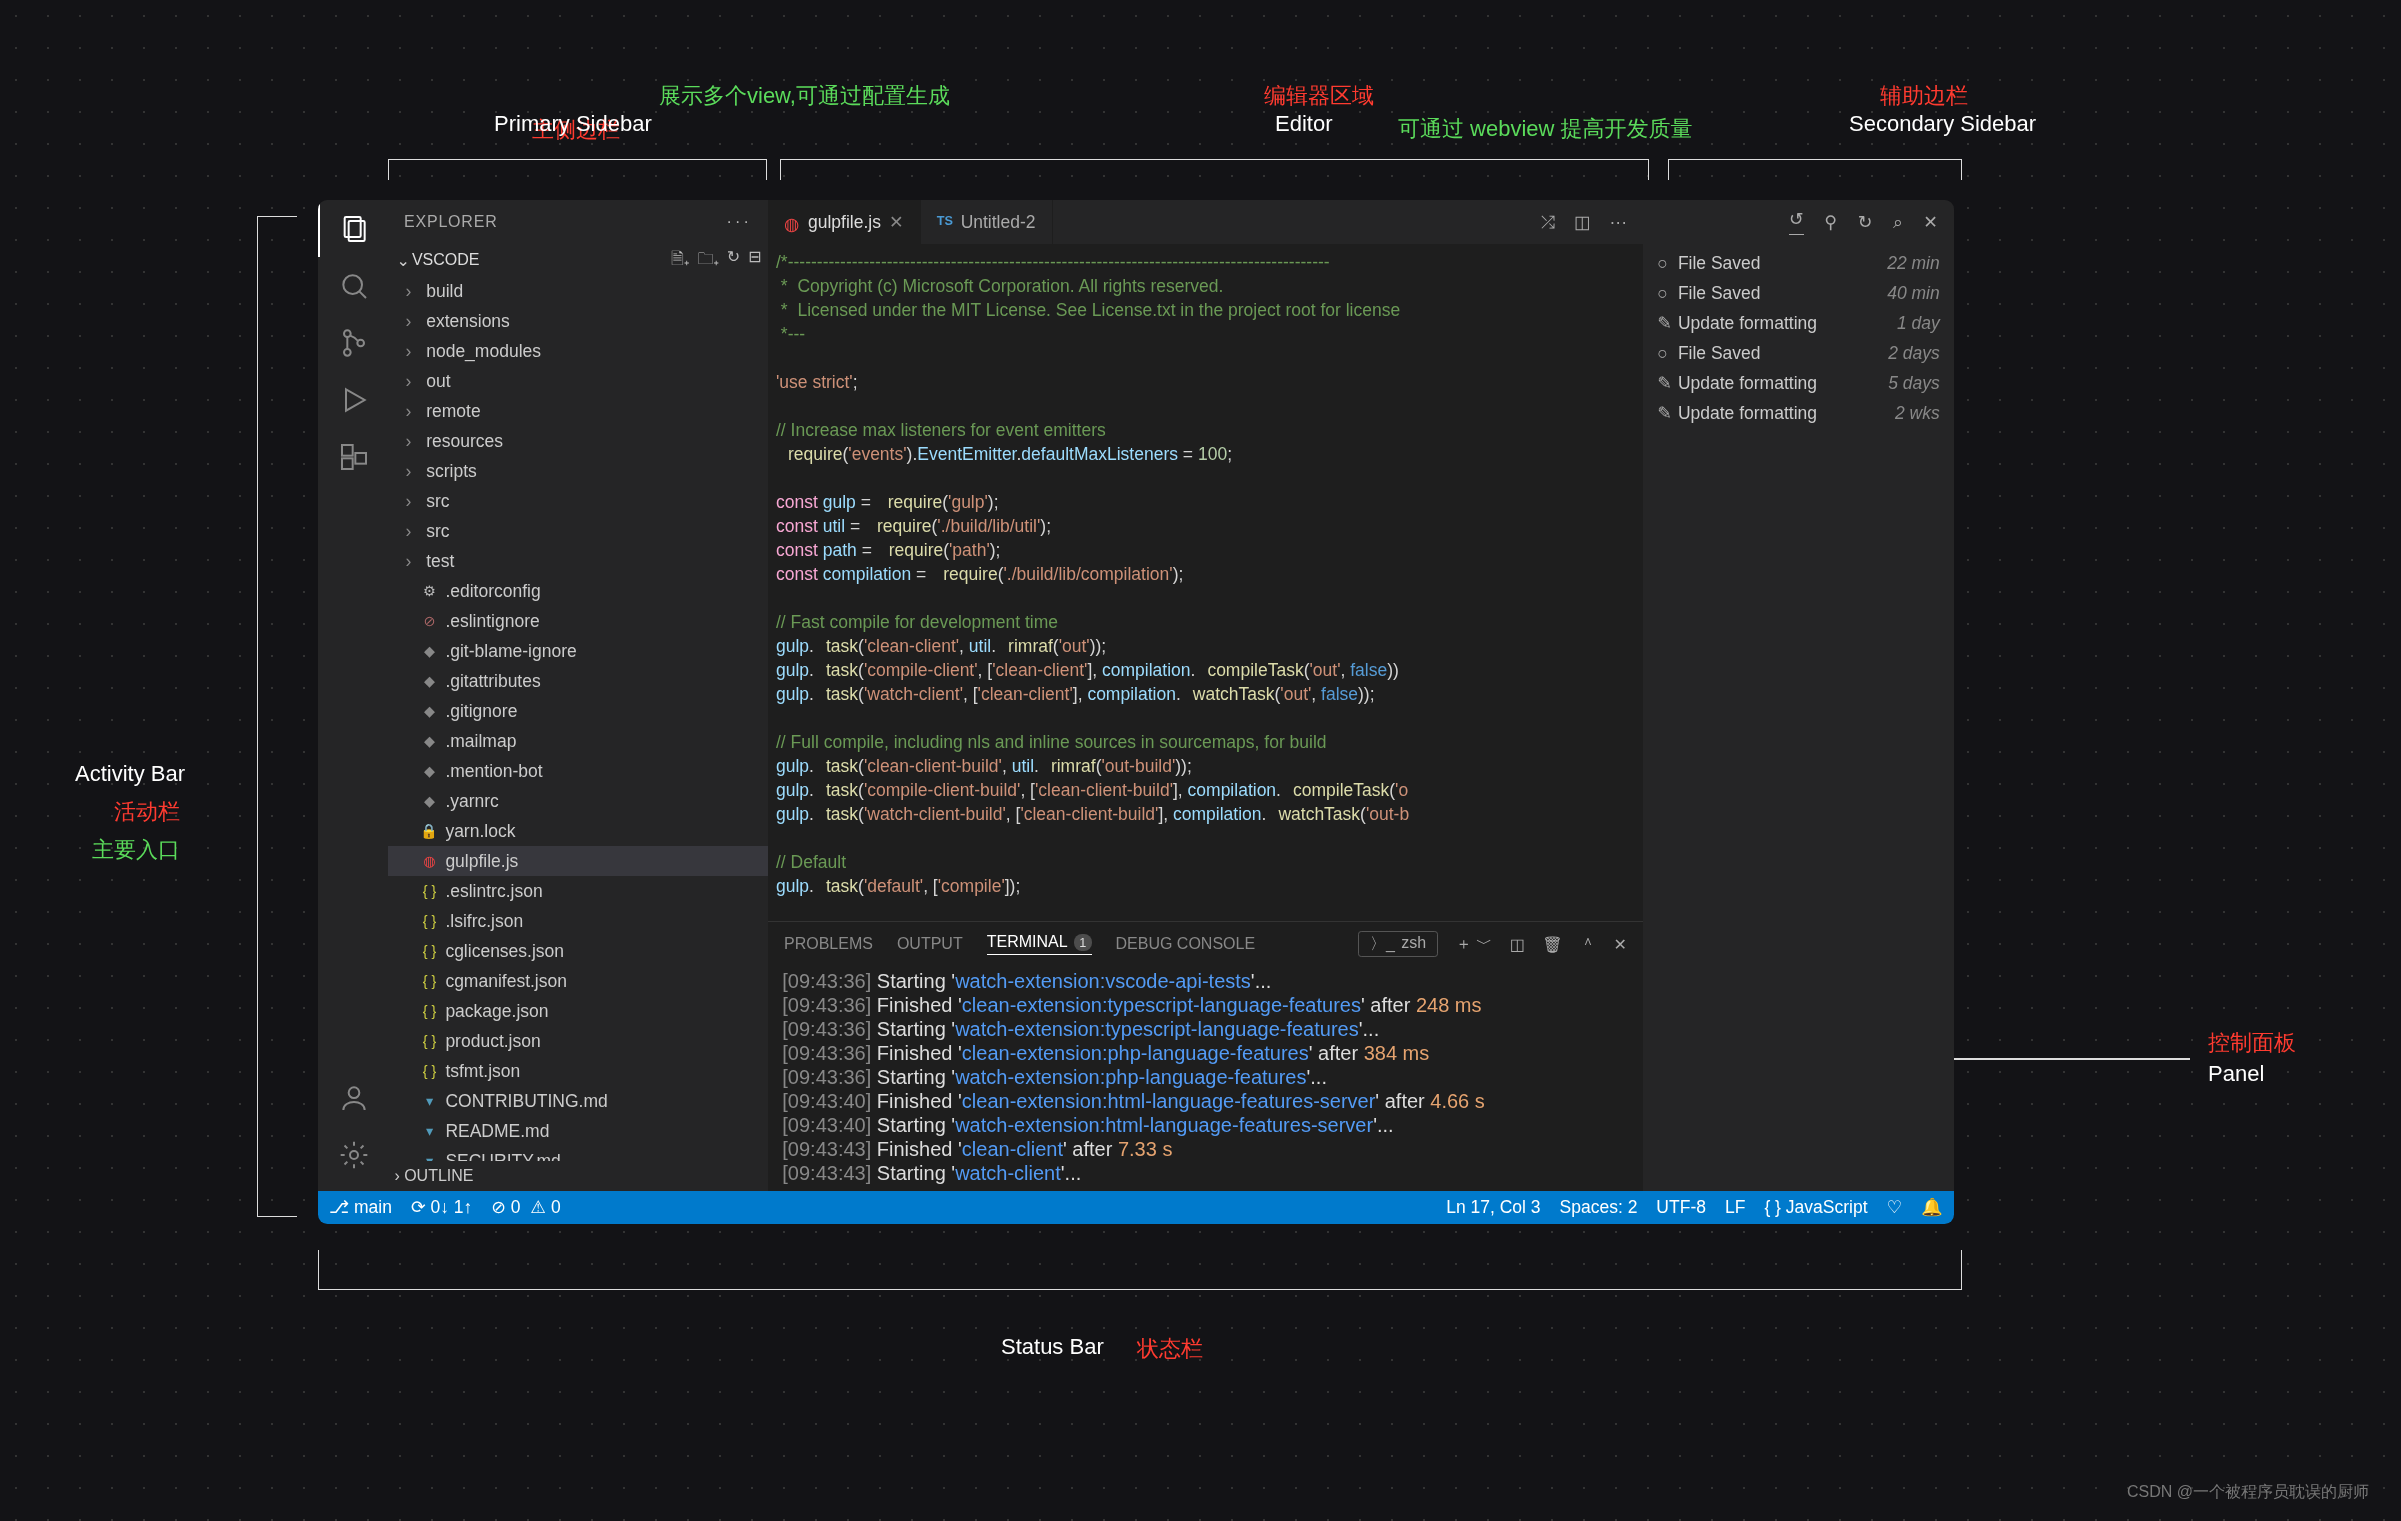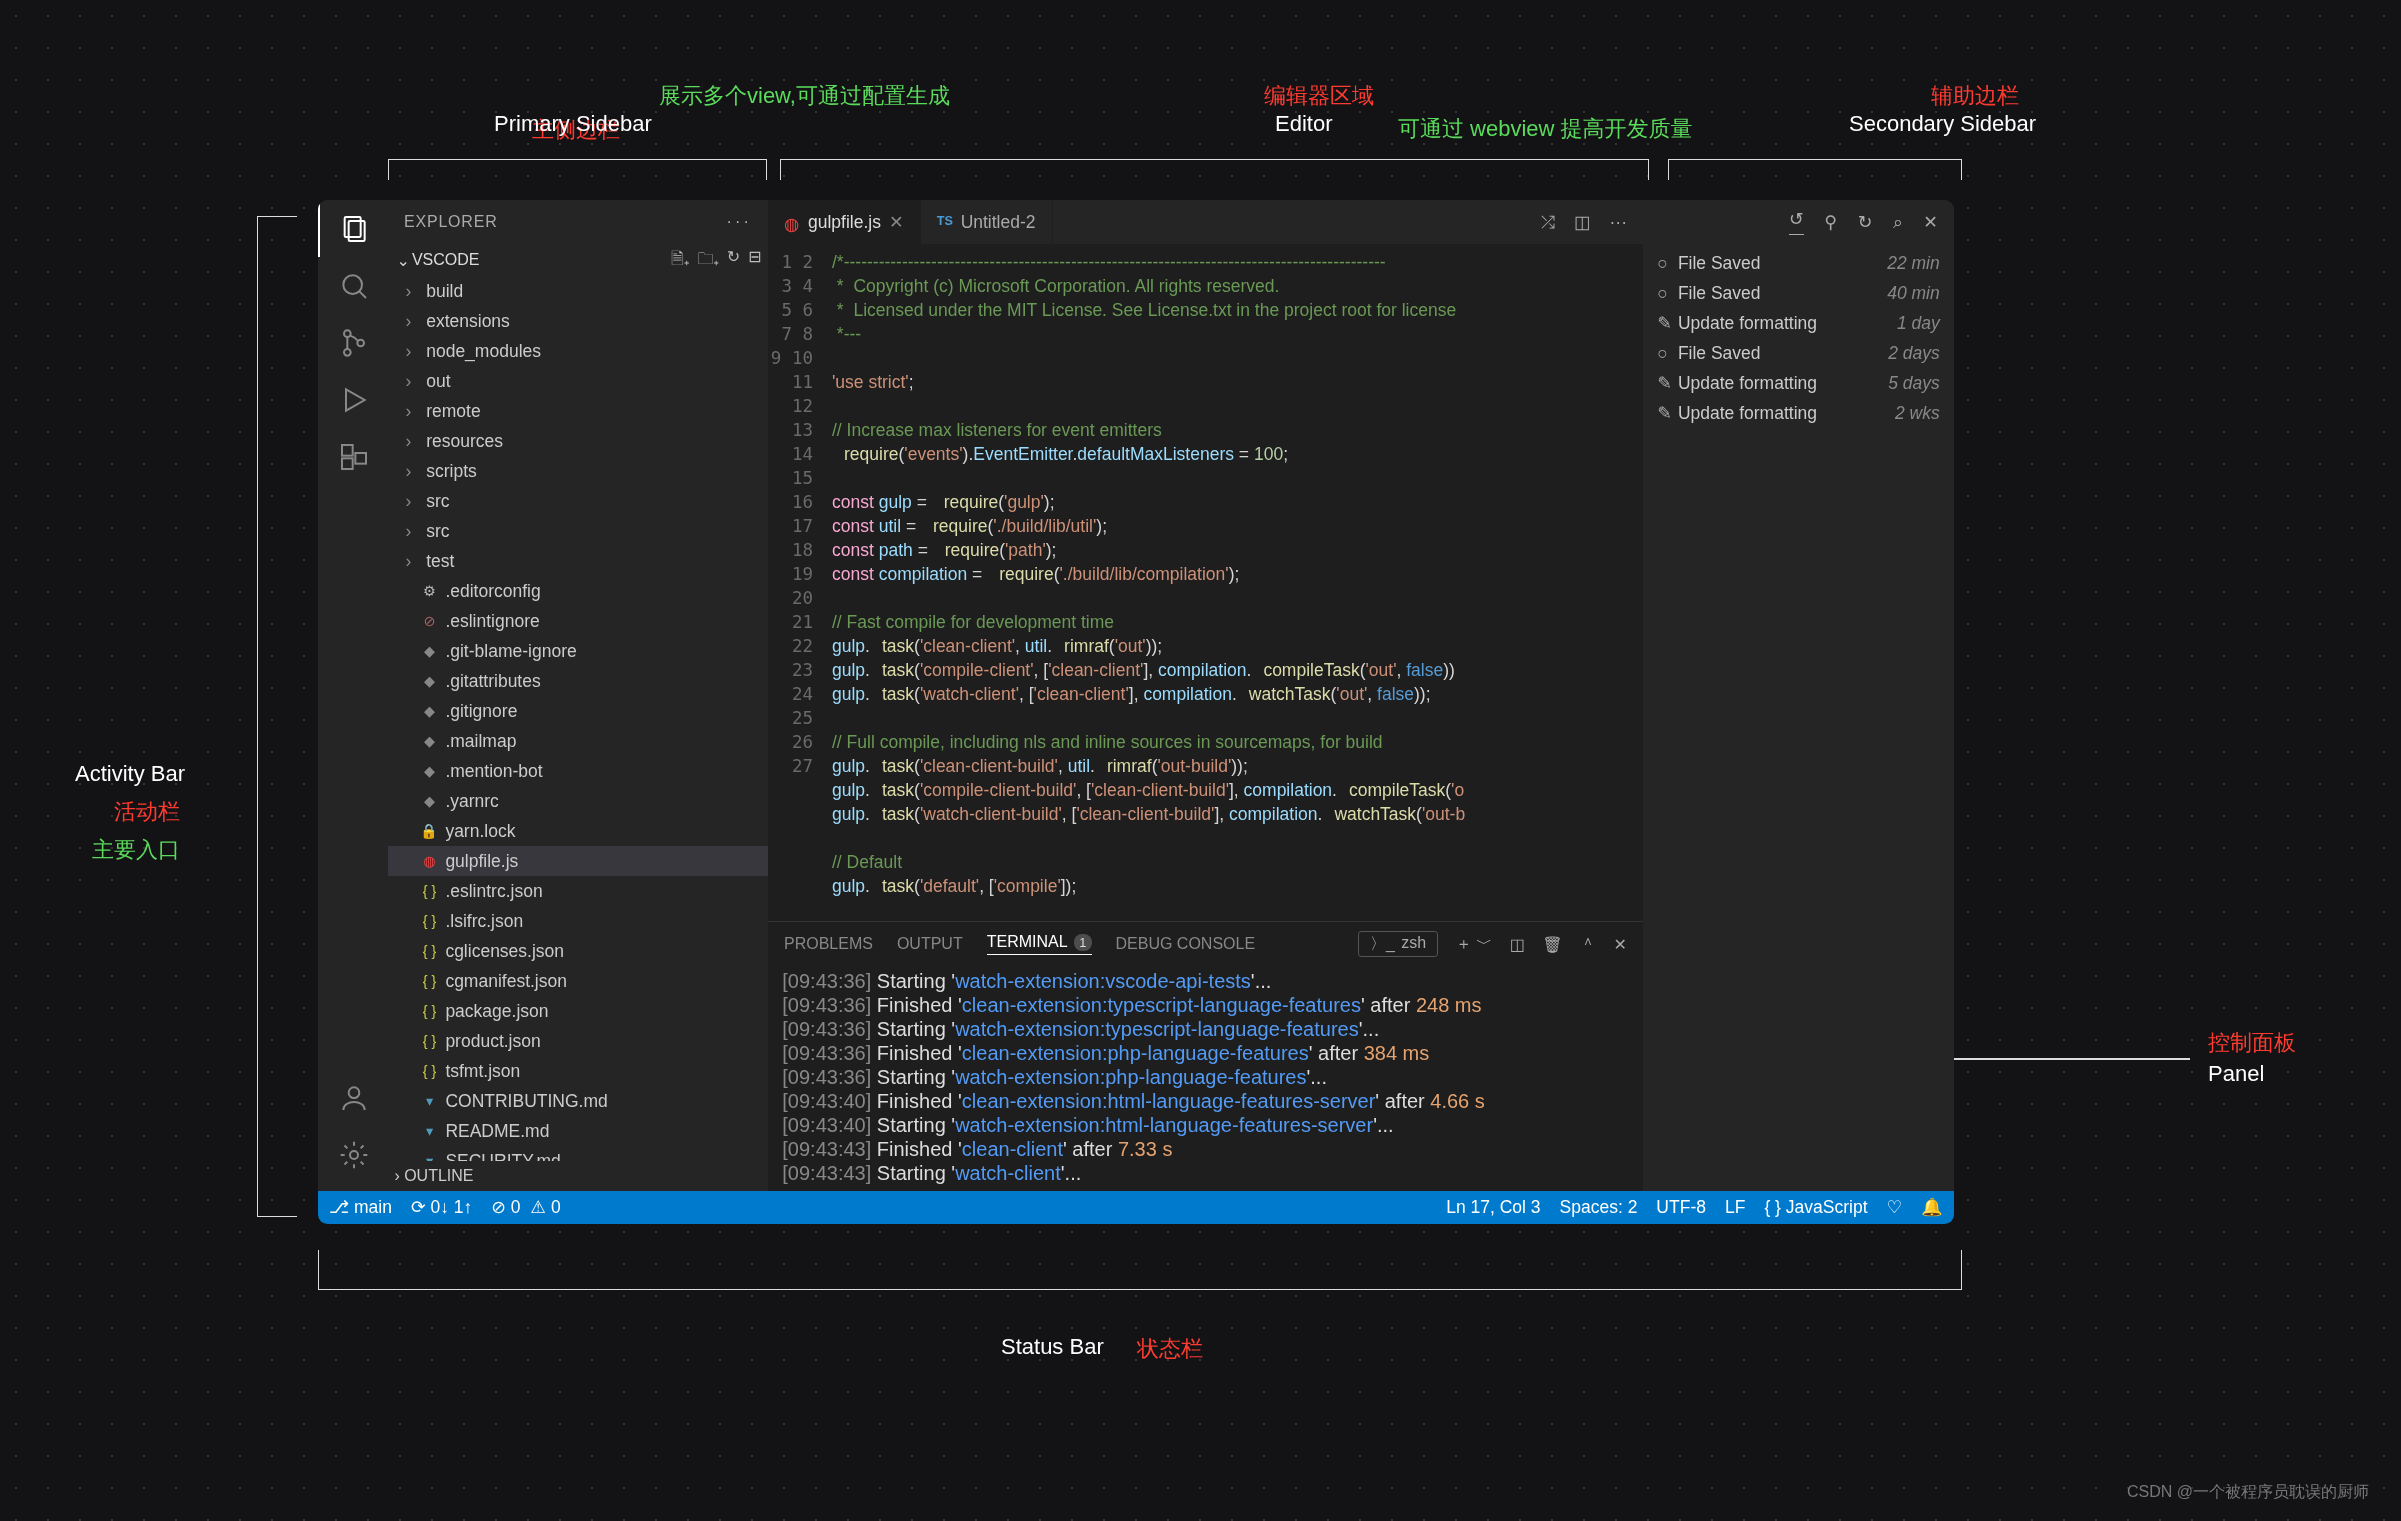--- a/index.html
+++ b/index.html
@@ -89,21 +89,21 @@
 <div class="ann cn" style="left:532px; top:81px;margin-top:34px;">主侧边栏</div>
 <div class="ann gn" style="left:659px; top:81px;">展示多个view,可通过配置生成</div>
 <div class="ann en" style="left:494px; top:111px;">Primary Sidebar</div>
 <div class="bracket" style="left:388px; top:159px; width:379px; height:20.6px; border-bottom:none;"></div>
 
 <div class="ann cn" style="left:1264px; top:81px;">编辑器区域</div>
 <div class="ann en" style="left:1275px; top:111px;">Editor</div>
 <div class="ann gn" style="left:1398px; top:114px;">可通过 webview 提高开发质量</div>
 <div class="bracket" style="left:780px; top:159px; width:869px; height:20.6px; border-bottom:none;"></div>
 
-<div class="ann cn" style="left:1931px; top:81px;">辅助边栏</div>
+<div class="ann cn" style="left:1880px; top:81px;">辅助边栏</div>
 <div class="ann en" style="left:1849px; top:111px;">Secondary Sidebar</div>
 <div class="bracket" style="left:1668px; top:159px; width:294px; height:20.6px; border-bottom:none;"></div>
 
 <div class="ann en" style="left:75px; top:761px;">Activity Bar</div>
 <div class="ann cn" style="left:114px; top:797px;">活动栏</div>
 <div class="ann gn" style="left:92px; top:835px;">主要入口</div>
 <div class="bracket" style="left:257px; top:216px; width:40px; height:1001px; border-right:none;"></div>
 
 <div class="ann cn" style="left:2208px; top:1028px;">控制面板</div>
 <div class="ann en" style="left:2208px; top:1061px;">Panel</div>
@@ -321,48 +321,20 @@
 <span class="fico" style="color:#4a9ad4; font-weight:bold; font-size:12.7px;">TS</span>
 <span>Untitled-2</span>
 </div>
 <div class="tab-acts">
 <span>⤮</span>
 <span>◫</span>
 <span>···</span>
 </div>
 </div>
 <div class="code-area">
-<div class="gutter" id="gutter">1
-2
-3
-4
-5
-6
-7
-8
-9
-10
-11
-12
-13
-14
-15
-16
-17
-18
-19
-20
-21
-22
-23
-24
-25
-26
-27
-</div>
 <div class="code" id="code"><span class="c-cmt">/*---------------------------------------------------------------------------------------------</span>
 <span class="c-cmt"> *  Copyright (c) Microsoft Corporation. All rights reserved.</span>
 <span class="c-cmt"> *  Licensed under the MIT License. See License.txt in the project root for license</span>
 <span class="c-cmt"> *---</span>
 
 <span class="c-str">'use strict'</span><span class="c-plain">;</span>
 
 <span class="c-cmt">// Increase max listeners for event emitters</span>
 <span class="c-prop">require</span><span class="c-plain">(</span><span class="c-str">'events'</span><span class="c-plain">).</span><span class="c-var">EventEmitter</span><span class="c-plain">.</span><span class="c-var">defaultMaxListeners</span><span class="c-plain"> = </span><span class="c-num">100</span><span class="c-plain">;</span>
 

